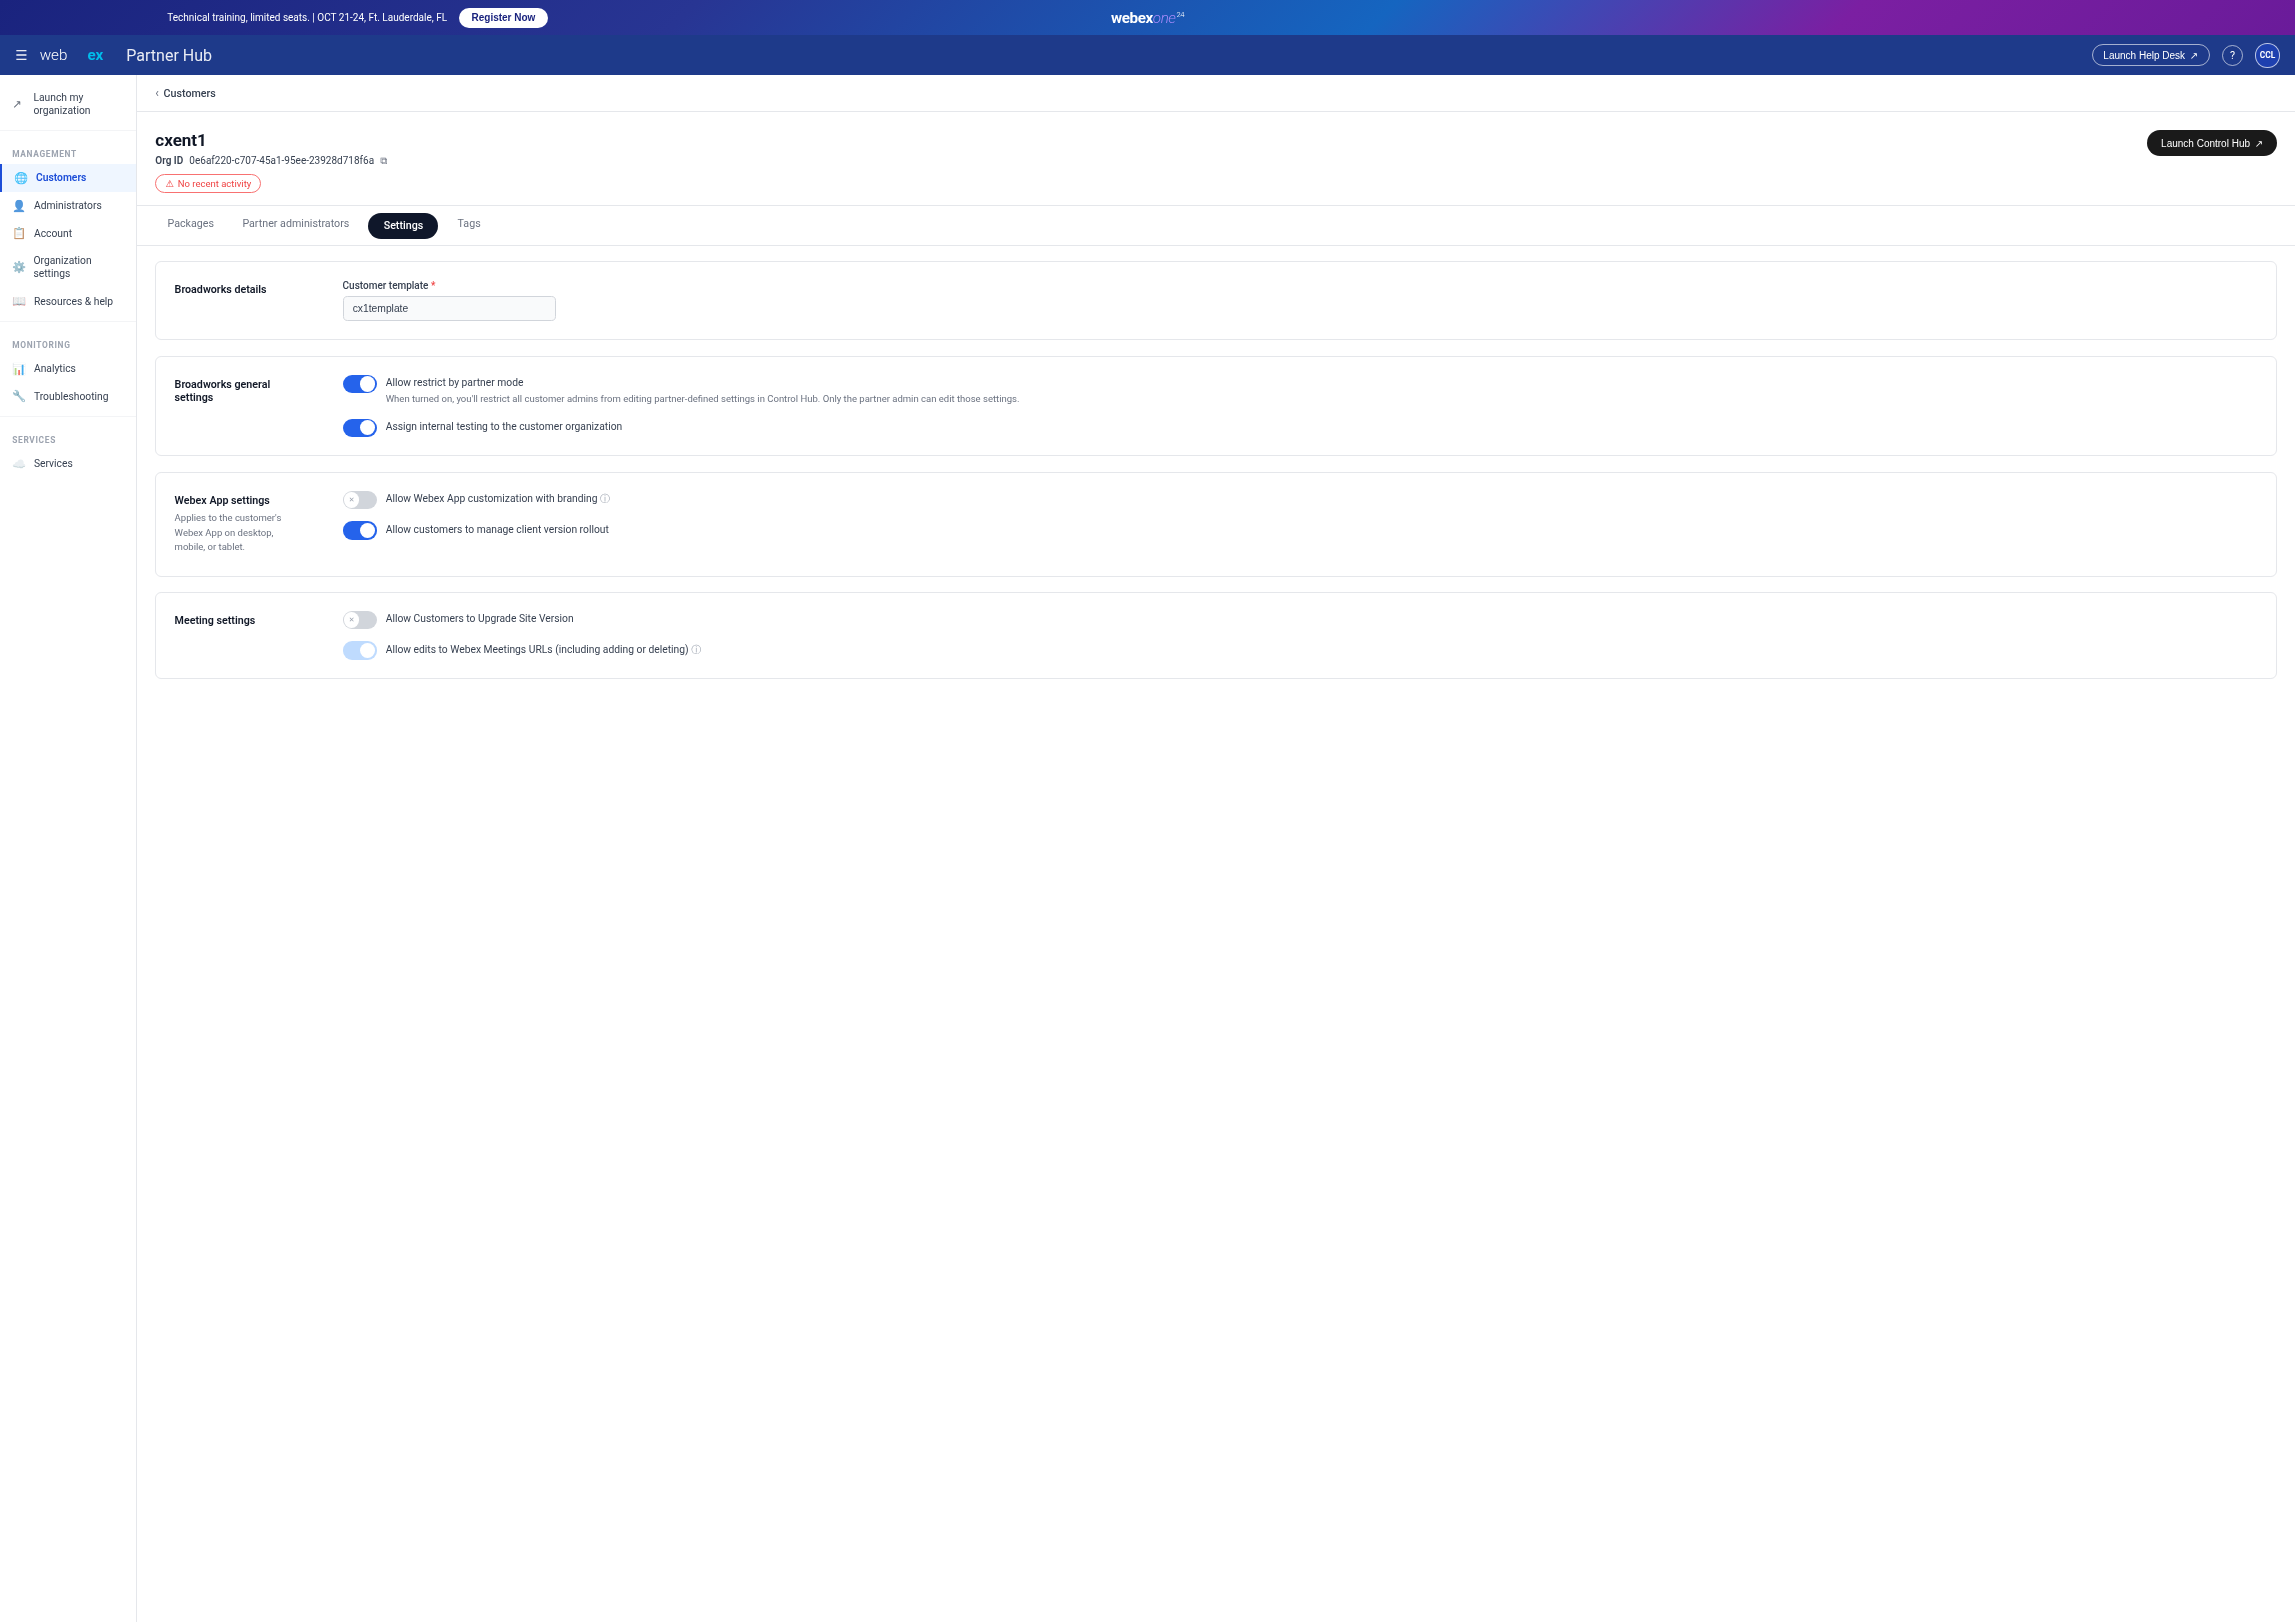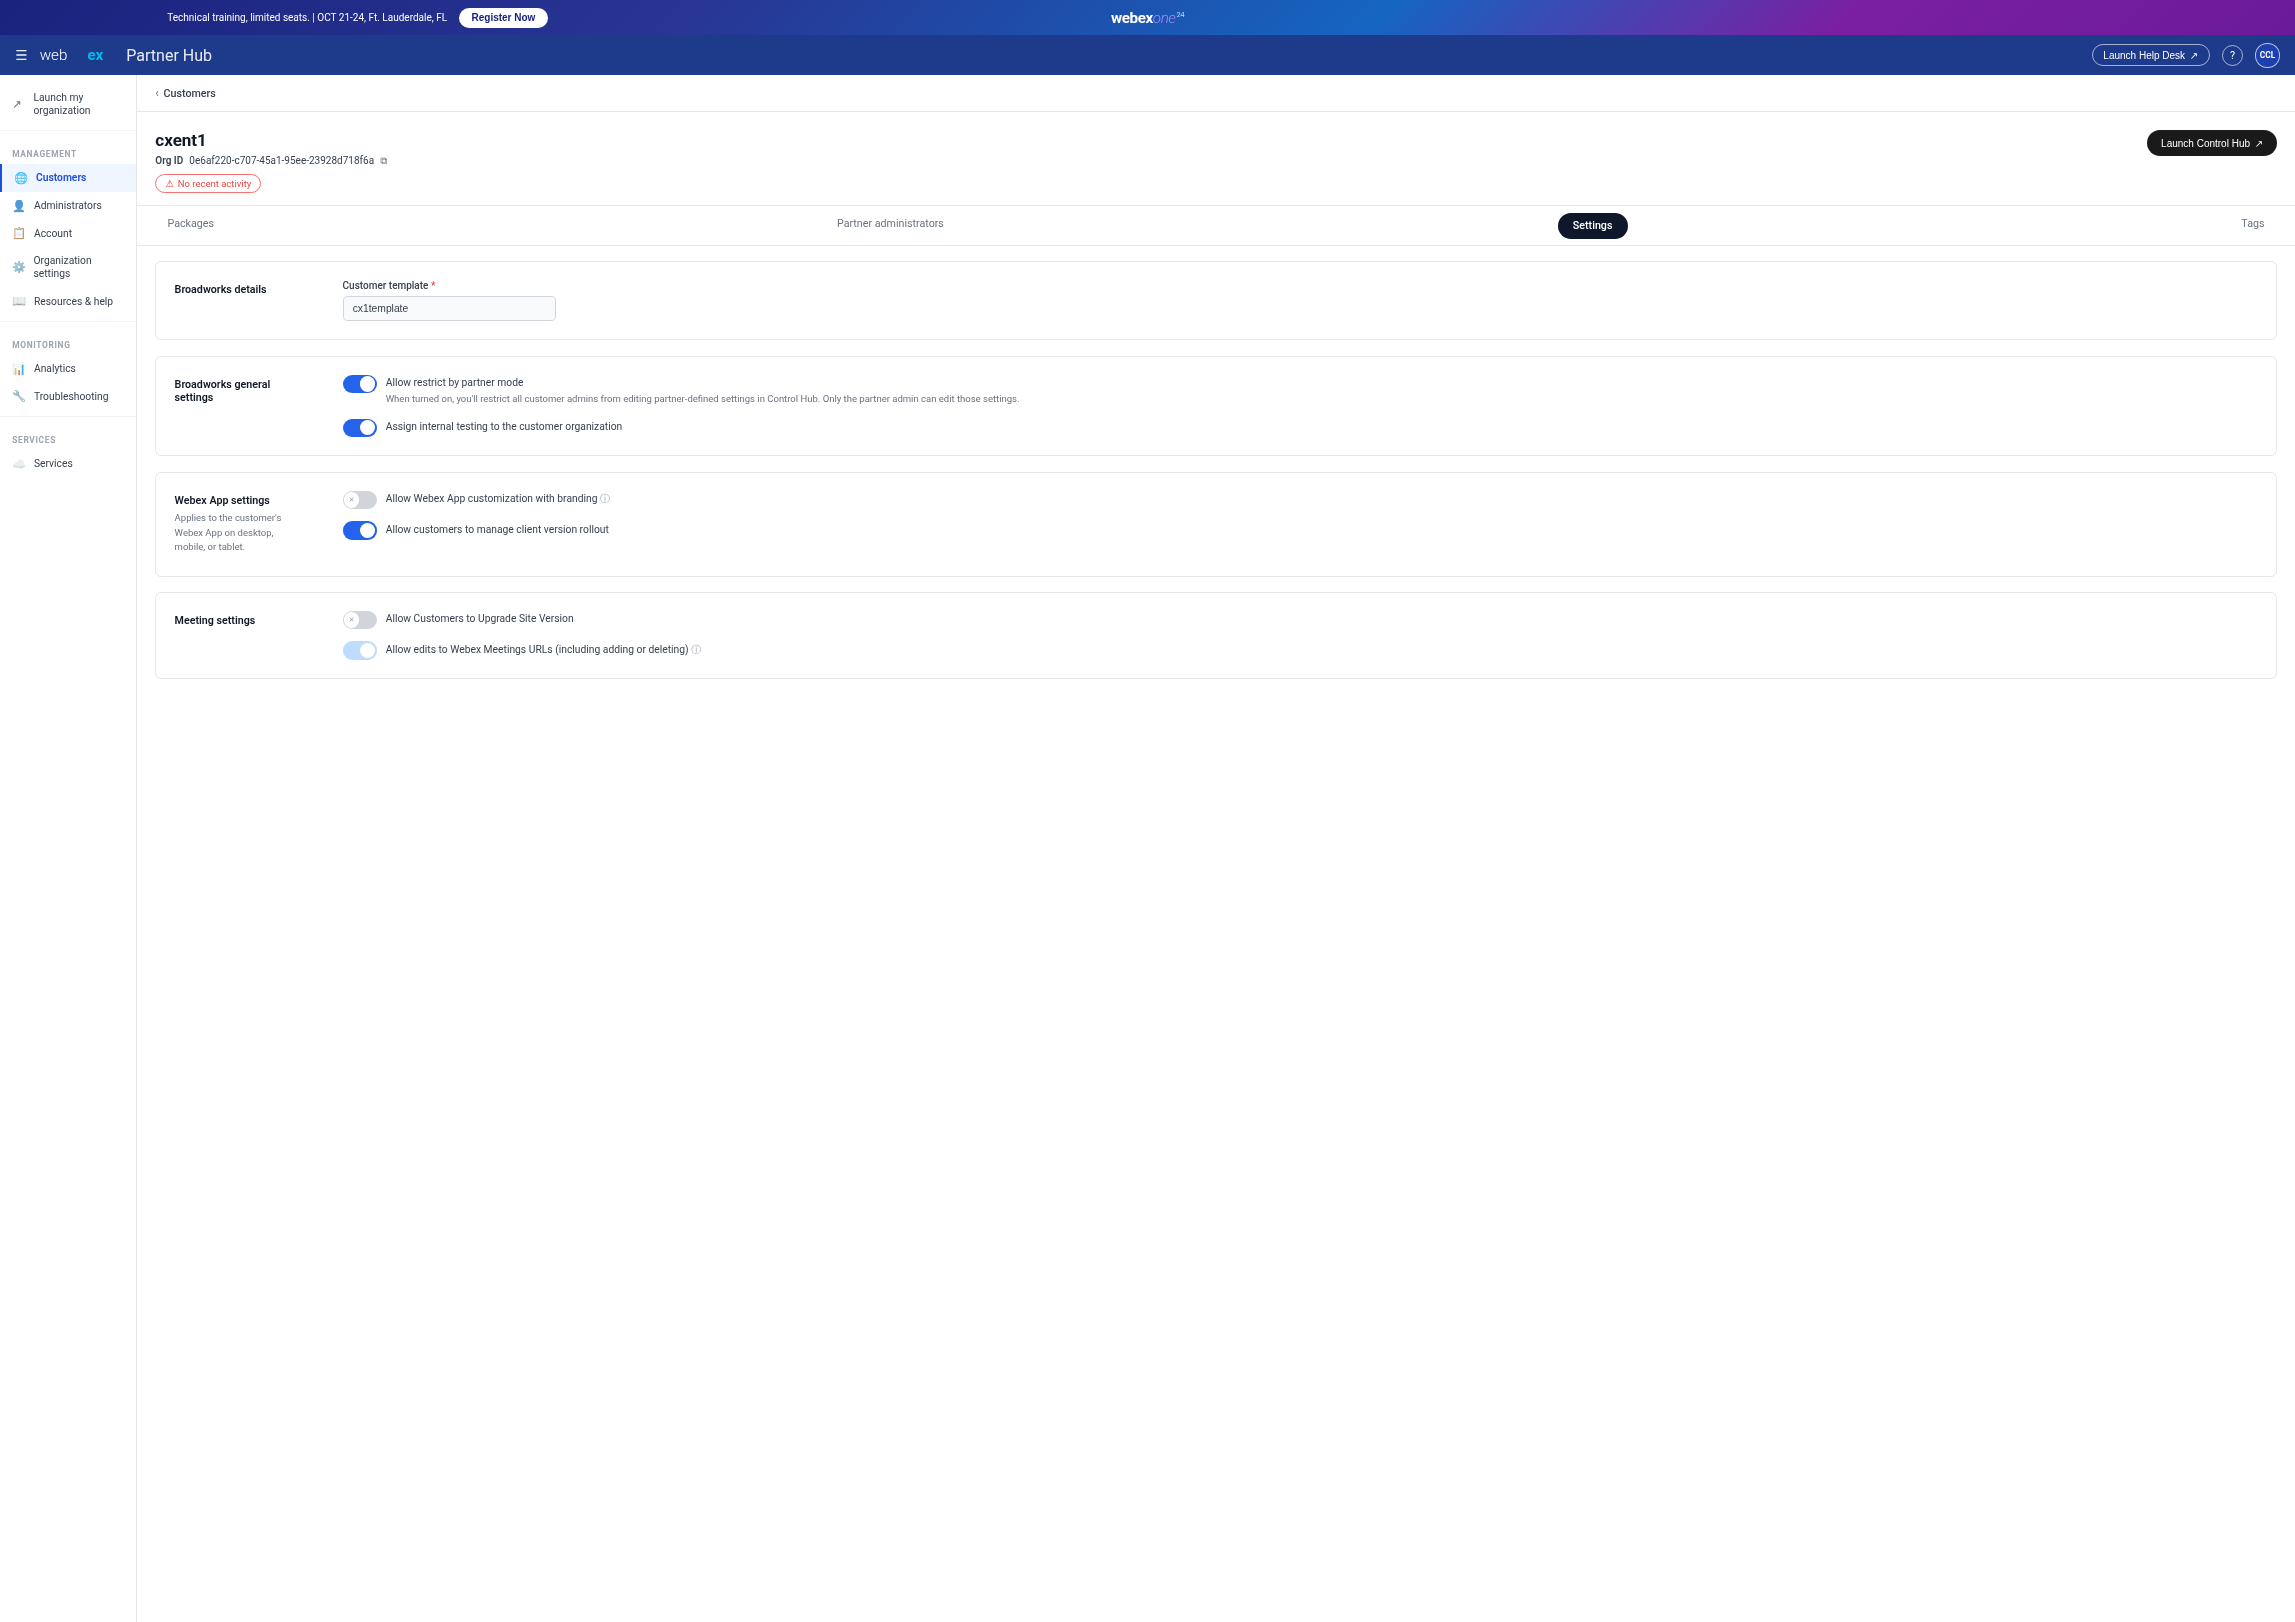--- a/index.html
+++ b/index.html
@@ -186,21 +186,20 @@
       gap: 4.6px;
       white-space: nowrap;
     }
 
     
     .tabs-bar {
       display: flex;
       gap: 4px;
       padding: 0 18.3px;
       border-bottom: 0.8px solid #e5e7eb;
-      justify-content: space-between;
     }
     .tab {
       padding: 10.7px 12.2px;
       font-size: 10.7px;
       color: #6b7280;
       cursor: pointer;
       border-bottom: 1.5px solid transparent;
       margin-bottom: -0.8px;
     }
     .tab.active {

